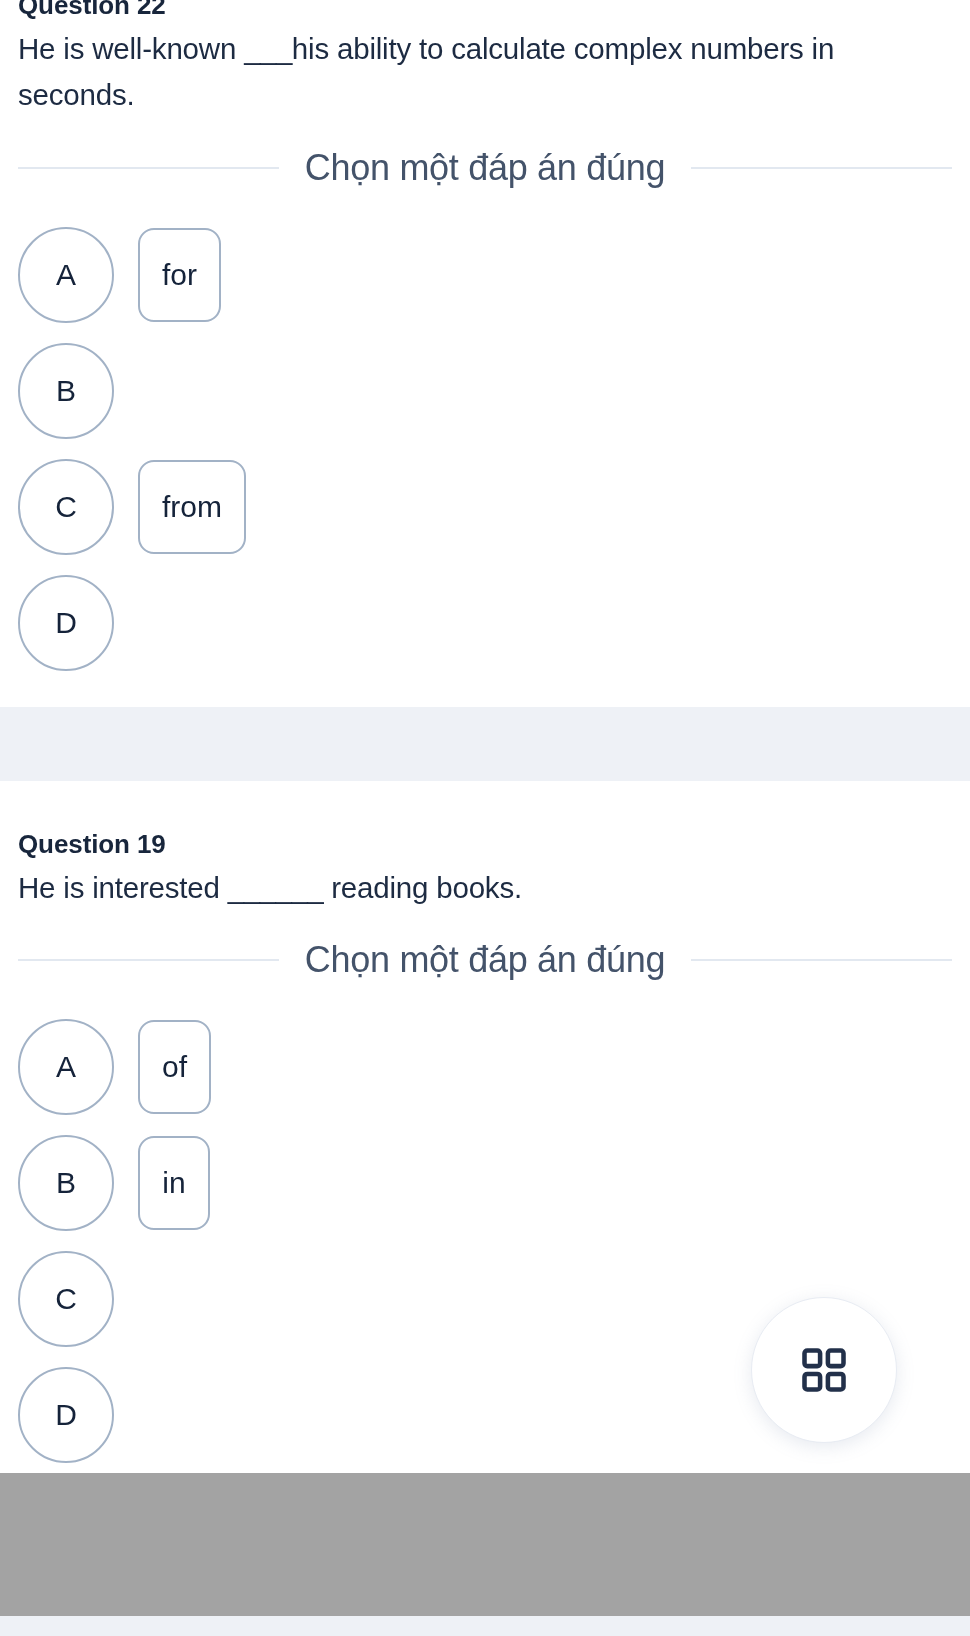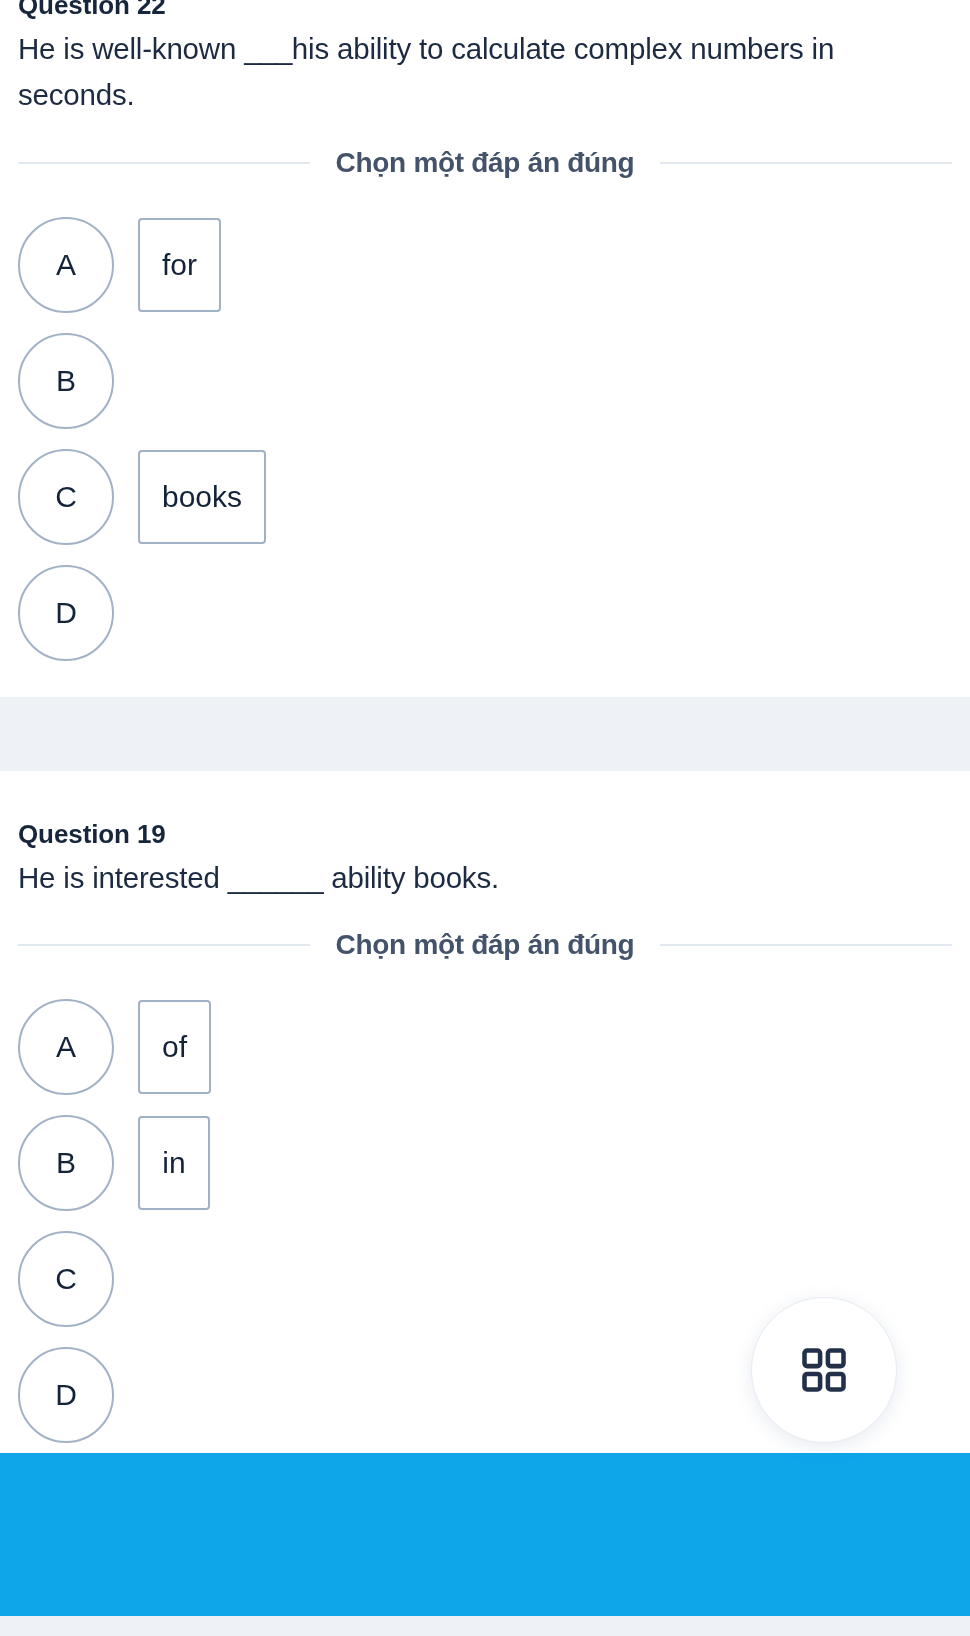--- a/index.html
+++ b/index.html
@@ -9,21 +9,21 @@
     height: 1636px;
     background: #ffffff;
     font-family: "Liberation Sans", sans-serif;
     overflow: hidden;
   }
 
   .page {
     position: relative;
     width: 970px;
     height: 1636px;
-    background: #0ea5e9;
+    background: #a3a3a3;
     overflow: hidden;
   }
 
   
   .question-block {
     position: relative;
     width: 100%;
     background: #ffffff;
     padding: 0 18px;
   }
@@ -57,22 +57,22 @@
   }
   .choose-divider .rule {
     flex: 1 1 auto;
     height: 2px;
     background: #e2e8f0;
   }
   .choose-divider .rule.left  { margin-right: 26px; }
   .choose-divider .rule.right { margin-left: 26px; }
   .choose-label {
     flex: 0 0 auto;
-    font-size: 28px;
-    font-weight: bold;
+    font-size: 36px;
+    font-weight: normal;
     color: #44536a;
     white-space: nowrap;
     letter-spacing: -0.3px;
   }
 
   
   .options { margin-top: 28px; }
 
   .option-row {
     display: flex;
@@ -94,21 +94,21 @@
     font-weight: 400;
     color: #15233a;
   }
 
   .option-value {
     flex: 0 0 auto;
     margin-left: 24px;
     min-width: 72px;
     height: 94px;
     border: 2px solid #a2b2c6;
-    border-radius: 4px;
+    border-radius: 16px;
     background: #ffffff;
     display: flex;
     align-items: center;
     justify-content: center;
     padding: 0 22px;
     font-size: 30px;
     font-weight: 400;
     color: #15233a;
   }
 
@@ -175,39 +175,39 @@
         <div class="option-letter">A</div>
         <div class="option-value">for</div>
       </div>
 
       <div class="option-row">
         <div class="option-letter">B</div>
       </div>
 
       <div class="option-row">
         <div class="option-letter">C</div>
-        <div class="option-value">books</div>
+        <div class="option-value">from</div>
       </div>
 
       <div class="option-row">
         <div class="option-letter">D</div>
       </div>
 
     </div>
   </div>
 
   <div class="spacer-white-bottom"></div>
   <div class="section-gap"></div>
   <div class="spacer-white-top"></div>
 
   <div class="question-block">
 
     <div class="q-title">Question 19</div>
 
-    <div class="q-text"><span>He is interested </span><span class="blank">______</span><span> ability books.</span></div>
+    <div class="q-text"><span>He is interested </span><span class="blank">______</span><span> reading books.</span></div>
 
     <div class="choose-divider">
       <div class="rule left"></div>
       <div class="choose-label">Chọn một đáp án đúng</div>
       <div class="rule right"></div>
     </div>
 
     <div class="options">
 
       <div class="option-row">

